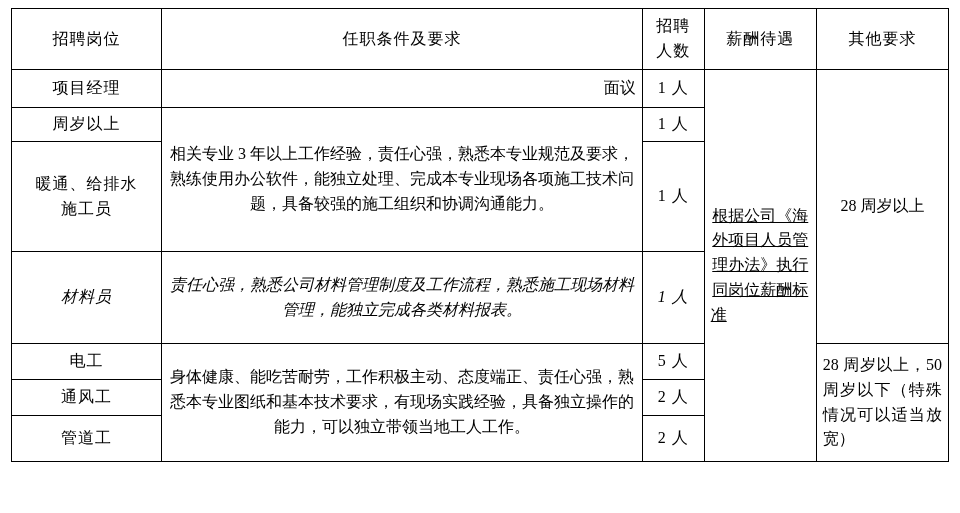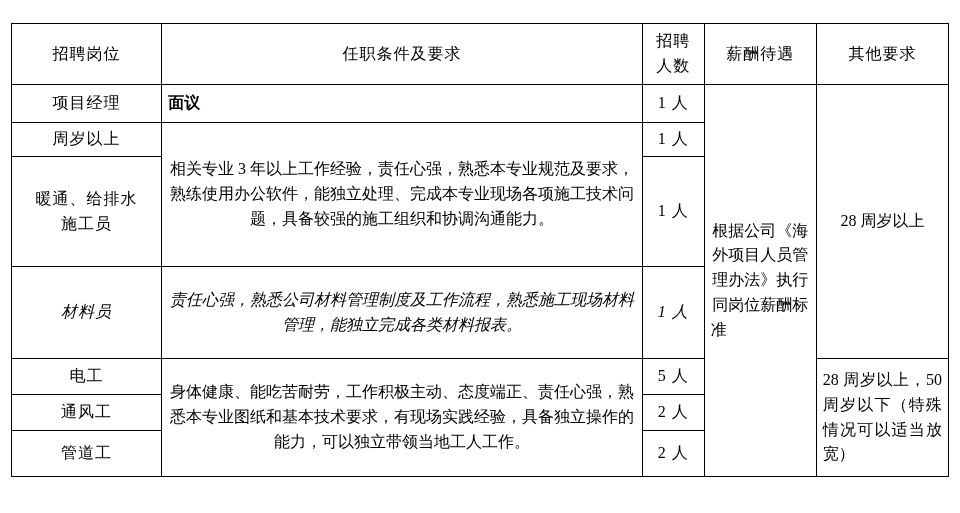--- a/index.html
+++ b/index.html
@@ -17,21 +17,21 @@
   #sheet {
     position: relative;
     width: 960px;
     height: 513px;
     box-sizing: border-box;
   }
   table.recruit {
     border-collapse: collapse;
     table-layout: fixed;
     width: 938px;
-    margin: 23px 11px 0 11px;
+    margin: 8px 11px 0 11px;
     border: 1px solid #000;
   }
   table.recruit td, table.recruit th {
     border: 1px solid #000;
     padding: 2px 6px;
     vertical-align: middle;
     text-align: center;
     font-weight: normal;
     font-size: 16px;
     line-height: 1.55;
@@ -53,34 +53,34 @@
     letter-spacing: 1px;
   }
   .req-cell {
     text-align: justify;
     text-justify: inter-ideograph;
     padding: 6px 14px;
     line-height: 1.75;
     font-size: 16px;
   }
   .req-cell.center {
-    text-align: left;
-    font-weight: bold;
+    text-align: right;
   }
   .num-cell {
     font-size: 16px;
     letter-spacing: 1px;
   }
   .pay-cell {
     font-size: 16px;
     line-height: 1.9;
     padding: 4px 8px;
     text-align: justify;
     text-align-last: justify;
     text-justify: inter-ideograph;
+    text-decoration: underline;
   }
   .other-cell {
     font-size: 16px;
     line-height: 1.9;
     padding: 4px 8px;
   }
   .other-cell.multi {
     text-align: justify;
     text-align-last: left;
     text-justify: inter-ideograph;

